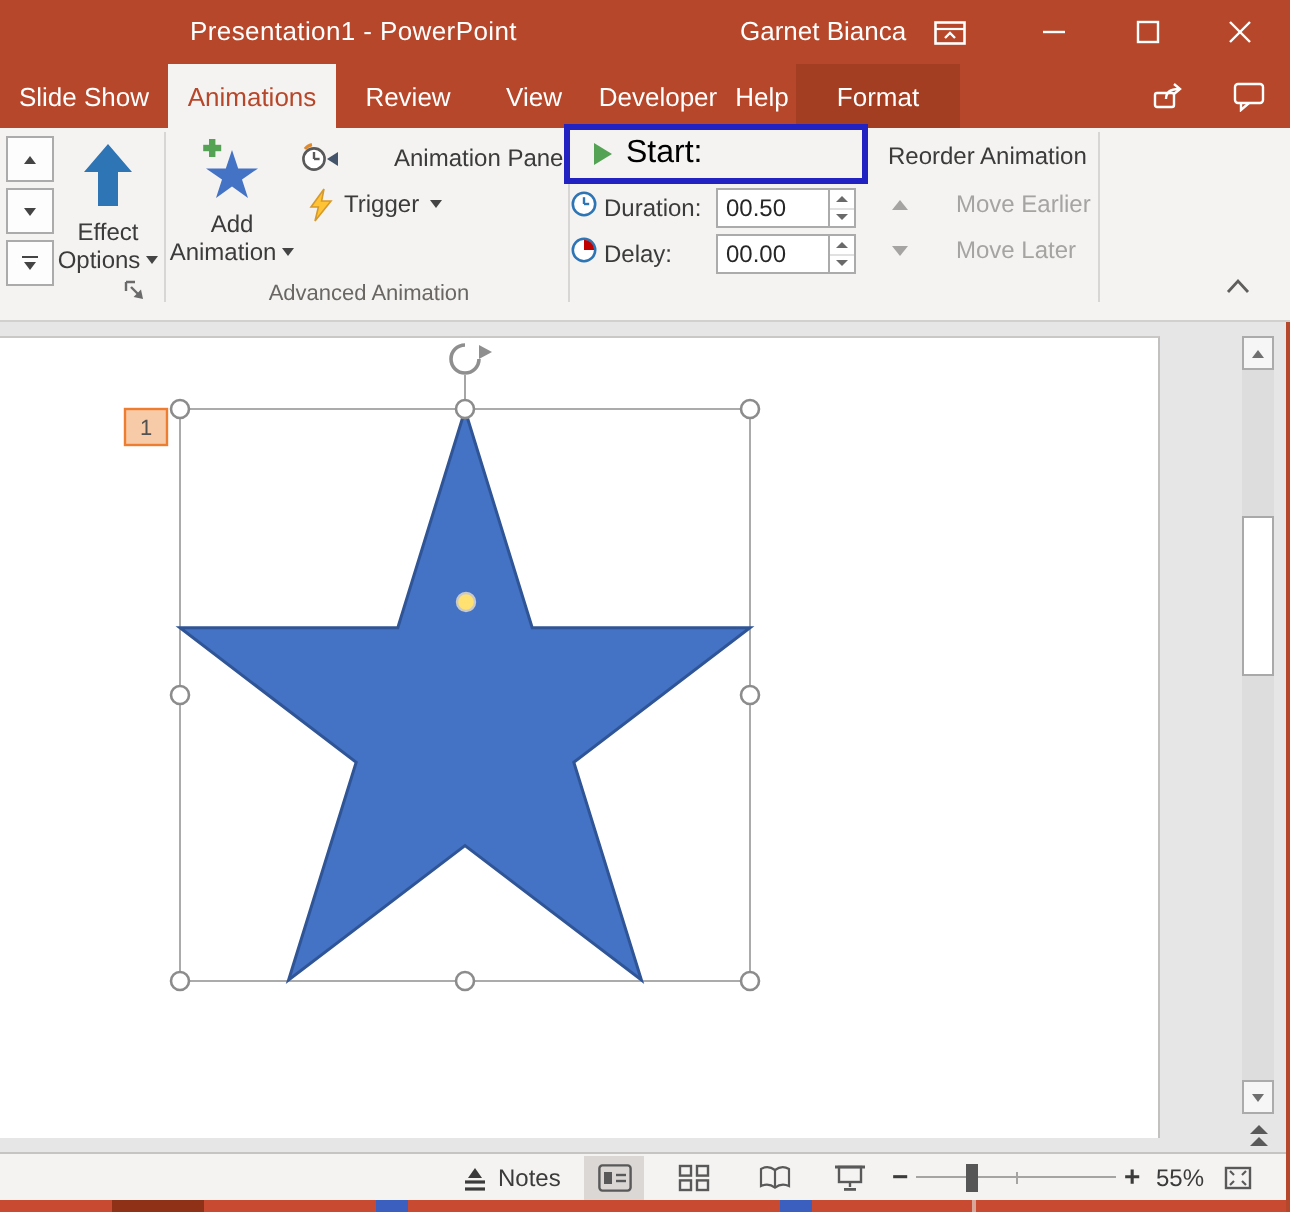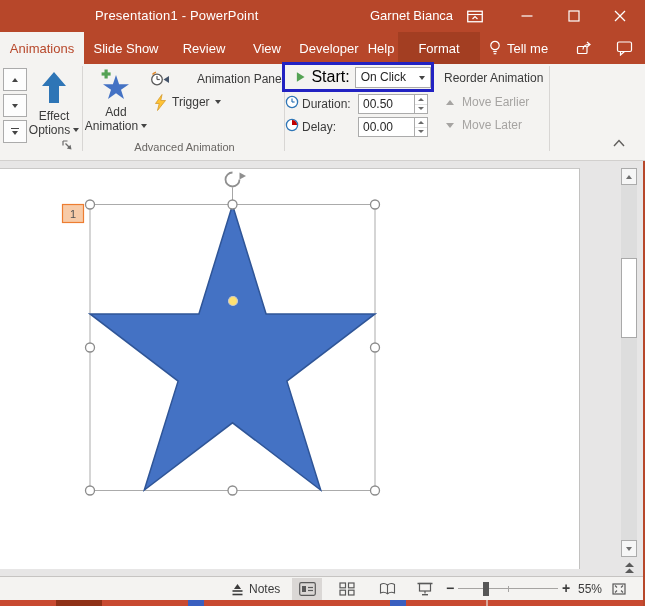--- a/index.html
+++ b/index.html
@@ -40,21 +40,21 @@
   .hl-box { left:282px; top:62px; width:152px; height:30px; border:3px solid var(--highlight-box,#2222C2); z-index:10; display:flex; align-items:center; background:var(--ribbon-bg,#F4F3F1); padding-left:8px; }
   .combo { margin-left:5px; width:88px; height:21px; background:#fff; border:1px solid #ABABAB; display:flex; align-items:center; font-size:12px; color:#262626; padding-left:5px; position:relative; }
   .combo .caret { position:absolute; right:5px; top:8px; }
   .spinbox { width:70px; height:20px; background:#fff; border:1px solid #ABABAB; display:flex; font-size:12px; color:#262626; }
   .spinbox .val { flex:1; padding:2px 0 0 4px; }
   .spincol { width:13px; border-left:1px solid #ABABAB; display:flex; flex-direction:column; }
   .spincol > div { flex:1; display:flex; align-items:center; justify-content:center; }
   .spincol > div:first-child { border-bottom:1px solid #E1E1E1; }
   .spincol .tri-u { border-left-width:3px; border-right-width:3px; border-bottom-width:3.5px; border-bottom-color:#6a6a6a; }
   .spincol .tri-d { border-left-width:3px; border-right-width:3px; border-top-width:3.5px; border-top-color:#6a6a6a; }
-  .reorder-item { display:flex; align-items:center; gap:8px; color:#A6A4A2; font-size:12px; }
+  .reorder-item { display:flex; align-items:center; gap:24px; color:#A6A4A2; font-size:12px; }
 
   
   .workspace { left:0; top:161px; width:645px; height:415px; background:var(--workspace-bg,#E7E6E6); }
   .slide { left:0; top:7px; width:580px; height:401px; background:#fff; border-top:1px solid #C9C8C7; border-right:1px solid #C2C1C0; }
   .slide-svg { left:0; top:0; width:580px; height:401px; }
 
   
   .vscroll { left:621px; top:7px; width:16px; height:389px; background:#DDDDDD; }
   .scroll-btn { left:0; width:16px; height:17px; background:#F6F6F6; border:1px solid #ABABAB; display:flex; align-items:center; justify-content:center; }
   .scroll-thumb { left:0; top:90px; width:16px; height:80px; background:#FFFFFF; border:1px solid #A9A9A9; }
@@ -101,49 +101,41 @@
     </div>
     <div class="abs win-btn" style="left:603px;">
       <svg width="12" height="12" viewBox="0 0 12 12">
         <line x1="1" y1="1" x2="11" y2="11" stroke="#fff" stroke-width="1.2"></line>
         <line x1="11" y1="1" x2="1" y2="11" stroke="#fff" stroke-width="1.2"></line>
       </svg>
     </div>
   </div>
 
   <div class="abs tabrow">
+    <div class="tab" style="width:84px;">
+        <span>Slide Show</span>
+      </div>
     <div class="tab selected" style="width:84px;">
         <span>Animations</span>
       </div>
-    <div class="tab" style="width:84px;">
-        <span>Slide Show</span>
-      </div>
     <div class="tab" style="width:72px;">
         <span>Review</span>
       </div>
     <div class="tab" style="width:54px;">
         <span>View</span>
       </div>
     <div class="tab" style="width:70px;">
         <span>Developer</span>
       </div>
     <div class="tab" style="width:34px;">
         <span>Help</span>
       </div>
     <div class="tab dark" style="width:82px;">
         <span>Format</span>
       </div>
-    <div class="tellme">
-      <svg width="12" height="17" viewBox="0 0 12 17">
-        <circle cx="6" cy="5.5" r="4.2" fill="none" stroke="#fff" stroke-width="1.2"></circle>
-        <line x1="4.2" y1="11.5" x2="7.8" y2="11.5" stroke="#fff" stroke-width="1.2"></line>
-        <line x1="4.7" y1="13.7" x2="7.3" y2="13.7" stroke="#fff" stroke-width="1.2"></line>
-      </svg>
-      <span>Tell me</span>
-    </div>
     <div class="tabrow-spacer"></div>
     <div class="tabrow-icon" style="margin-right:6px;">
       <svg width="18" height="16" viewBox="0 0 18 16">
         <rect x="2.5" y="6.5" width="9.5" height="7" rx="1" fill="none" stroke="#fff" stroke-width="1.2"></rect>
         <path d="M8,9.5 C8,5.5 11,4.5 14.5,4.5" fill="none" stroke="#fff" stroke-width="1.2"></path>
         <polyline points="12,2 15,4.5 12,7" fill="none" stroke="#fff" stroke-width="1.2"></polyline>
       </svg>
     </div>
     <div class="tabrow-icon" style="margin-right:4px;">
       <svg width="17" height="16" viewBox="0 0 17 16">
@@ -277,24 +269,20 @@
         <polyline points="2,8 7,2.5 12,8" fill="none" stroke="#605E5C" stroke-width="1.4"></polyline>
       </svg>
     </div>
   </div>
 
   <div class="abs hl-box">
     <svg width="11" height="12" viewBox="0 0 11 12" style="margin-left:3px;">
       <polygon points="1,0.5 10,6 1,11.5" fill="var(--play-green,#54A254)"></polygon>
     </svg>
     <span style="margin-left:6px;">Start:</span>
-    <div class="combo">
-      <span>On Click</span>
-      <span class="caret tri-d"></span>
-    </div>
   </div>
 
   <div class="abs workspace">
     <div class="abs slide"></div>
 
     <svg class="abs slide-svg" viewBox="0 0 580 401">
 
       <g>
         <rect x="62.5" y="43.5" width="21" height="18" fill="var(--badge-bg,#F7CBA8)" stroke="var(--badge-border,#ED7D31)" stroke-width="1.2"></rect>
         <text x="73" y="56.5" font-size="11" fill="#525252" text-anchor="middle" font-family="Liberation Sans, sans-serif">1</text>

